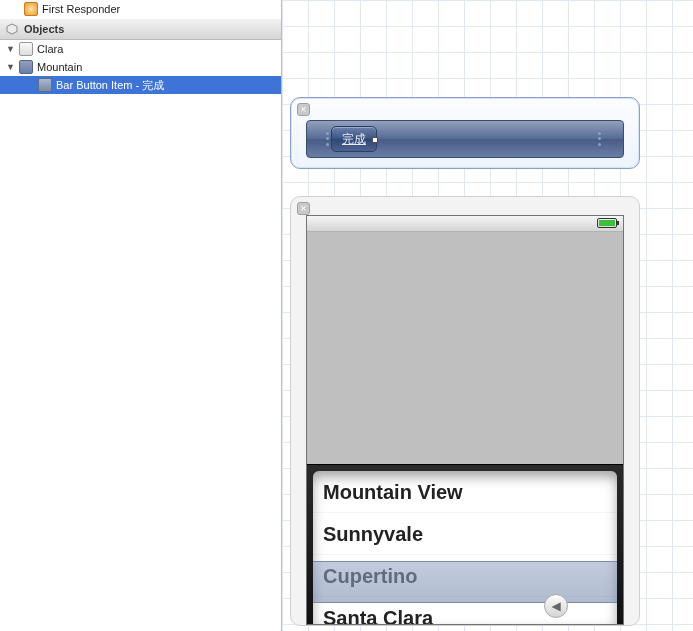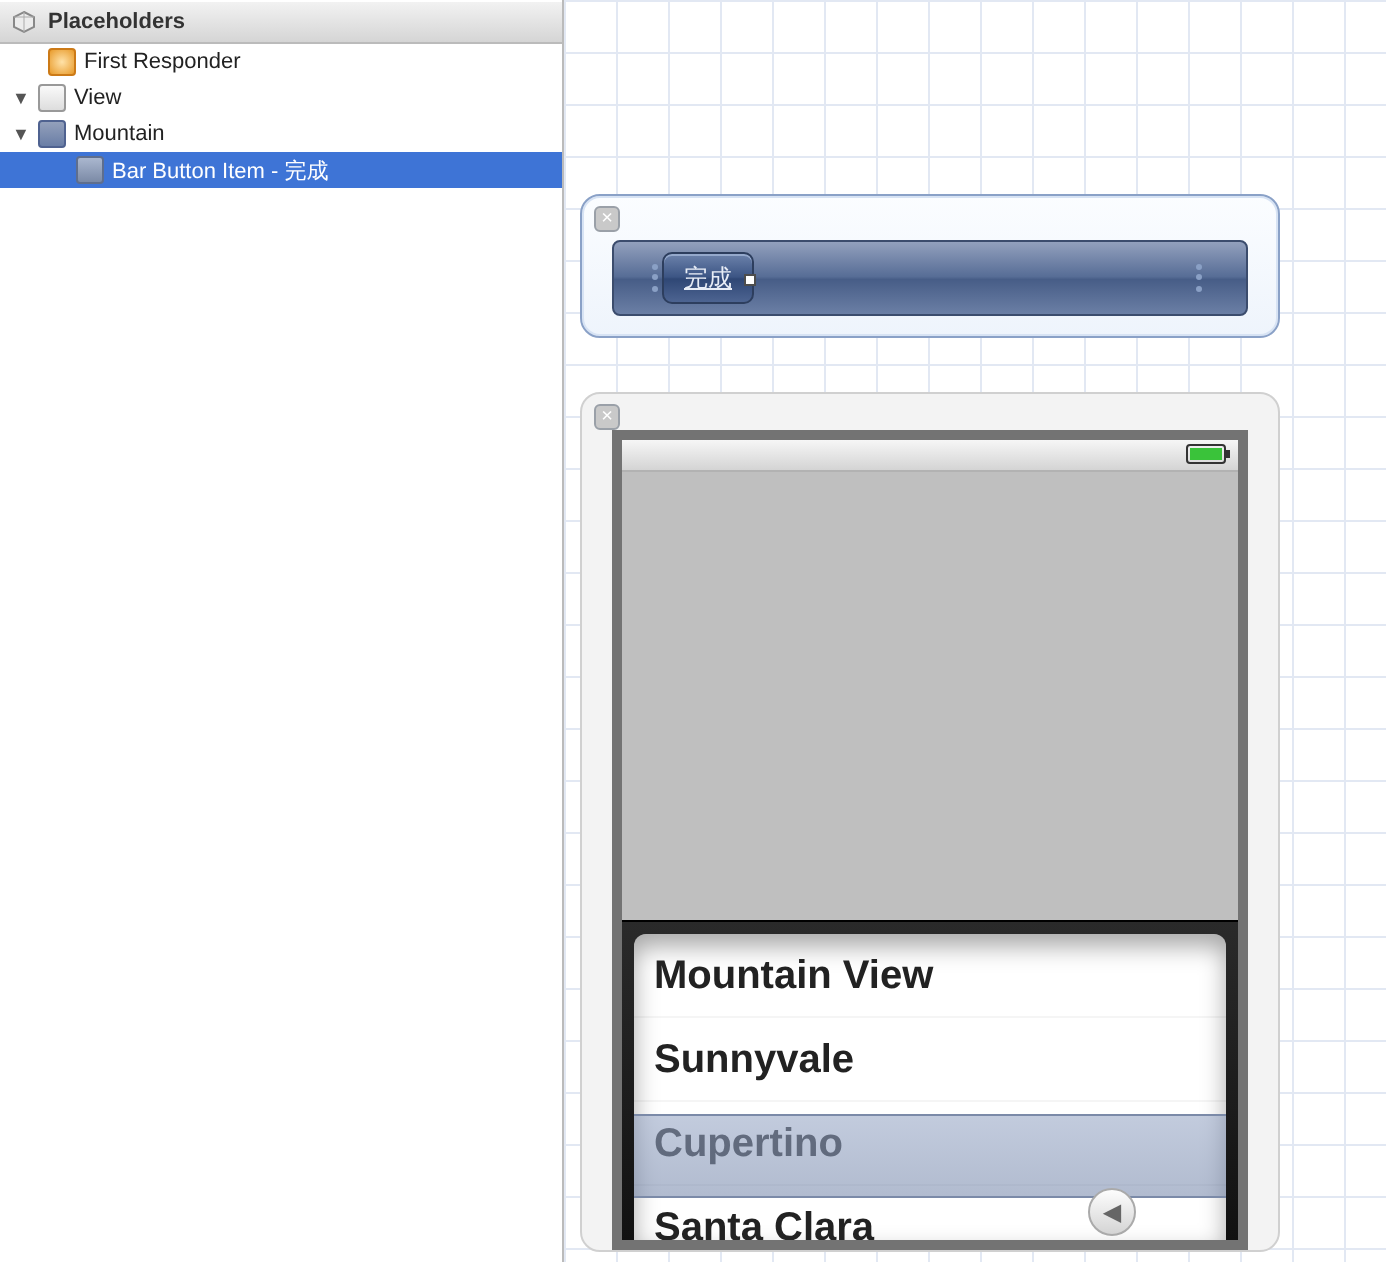--- a/index.html
+++ b/index.html
@@ -83,21 +83,21 @@
 .sel-handle { position: absolute; width: 6px; height: 6px; background: #fff; border: 1px solid #4d4d4d; top: 16px; }
 .sel-handle.r { left: 65px; }
 
 
 .win2 { left: 8px; top: 196px; width: 350px; height: 430px;
   border: 1px solid #d0d0d0; border-radius: 10px; background: #f3f3f3;
 }
 .win2 .win-close { left: 6px; top: 5px; }
 .device {
   position: absolute; left: 15px; top: 18px; right: 15px; bottom: 0;
-  border: 5px solid #737373; overflow: hidden; background: #bfbfbf;
+  border: 1px solid #737373; overflow: hidden; background: #bfbfbf;
 }
 .statusbar {
   height: 16px; background: linear-gradient(#f6f6f6,#d4d4d4);
   border-bottom: 1px solid #b2b2b2; position: relative;
 }
 .battery { position: absolute; right: 6px; top: 2px; width: 20px; height: 10px;
   border: 1px solid #333; border-radius: 2px; }
 .battery::after { content: ""; position: absolute; right: -3px; top: 2px; width: 2px; height: 4px; background: #333; }
 .battery .fill { position: absolute; inset: 1px; background: #3ac33a; }
 
@@ -110,40 +110,38 @@
 .picker-row { height: 42px; line-height: 42px; padding-left: 10px; font-size: 20px; font-weight: bold; font-family: Helvetica, Arial, sans-serif; color: #222; border-bottom: 1px solid rgba(0,0,0,.04); }
 .picker-sel { position: absolute; left: 0; right: 0; top: 90px; height: 42px;
   background: linear-gradient(rgba(120,140,180,.45),rgba(100,120,160,.5));
   border-top: 1px solid #7b8aa8; border-bottom: 1px solid #7b8aa8; }
 </style>
 </head>
 <body>
 
 <div class="layout">
   <div class="sidebar">
+    <div class="row">
+      <span class="indent1"></span>
+      <span class="ico cube-orange"></span>
+      <span>First Responder</span>
+    </div>
+
     <div class="section-head">
       <span class="cube">
         <svg viewBox="0 0 12 12">
             <polygon points="6,1 11,3.5 11,8.5 6,11 1,8.5 1,3.5" fill="#ececec" stroke="#888" stroke-width="1"></polygon>
-            <line x1="6" y1="1" x2="6" y2="11" stroke="#aaa" stroke-width="0.5"></line>
-            <line x1="1" y1="3.5" x2="11" y2="3.5" stroke="#aaa" stroke-width="0.5"></line>
           </svg>
       </span>
-      <span>Placeholders</span>
-    </div>
-    <div class="row">
-      <span class="indent1"></span>
-      <span class="ico cube-orange"></span>
-      <span>First Responder</span>
-    </div>
-
+      <span>Objects</span>
+    </div>
     <div class="row">
       <span class="tri">▼</span>
       <span class="ico view"></span>
-      <span>View</span>
+      <span>Clara</span>
     </div>
     <div class="row">
       <span class="tri">▼</span>
       <span class="ico toolbar"></span>
       <span>Mountain</span>
     </div>
     <div class="row sel">
       <span class="indent2"></span>
       <span class="ico bbi"></span>
       <span>Bar Button Item - 完成</span>

